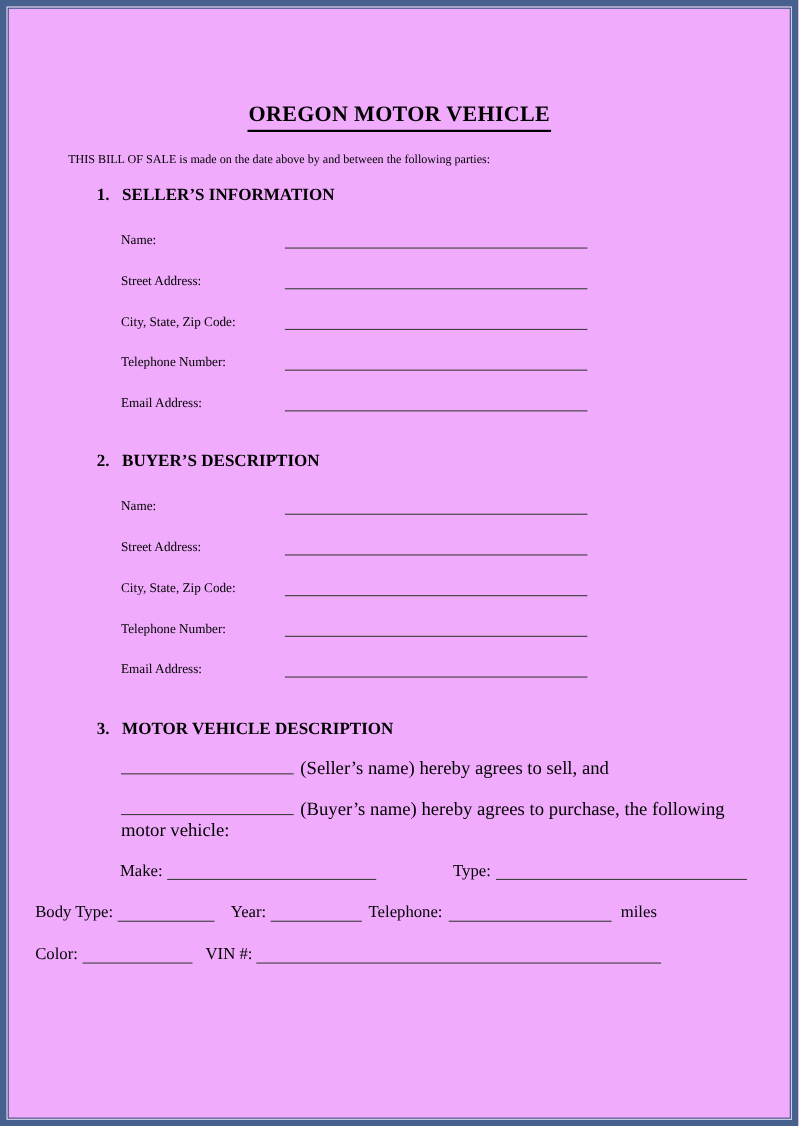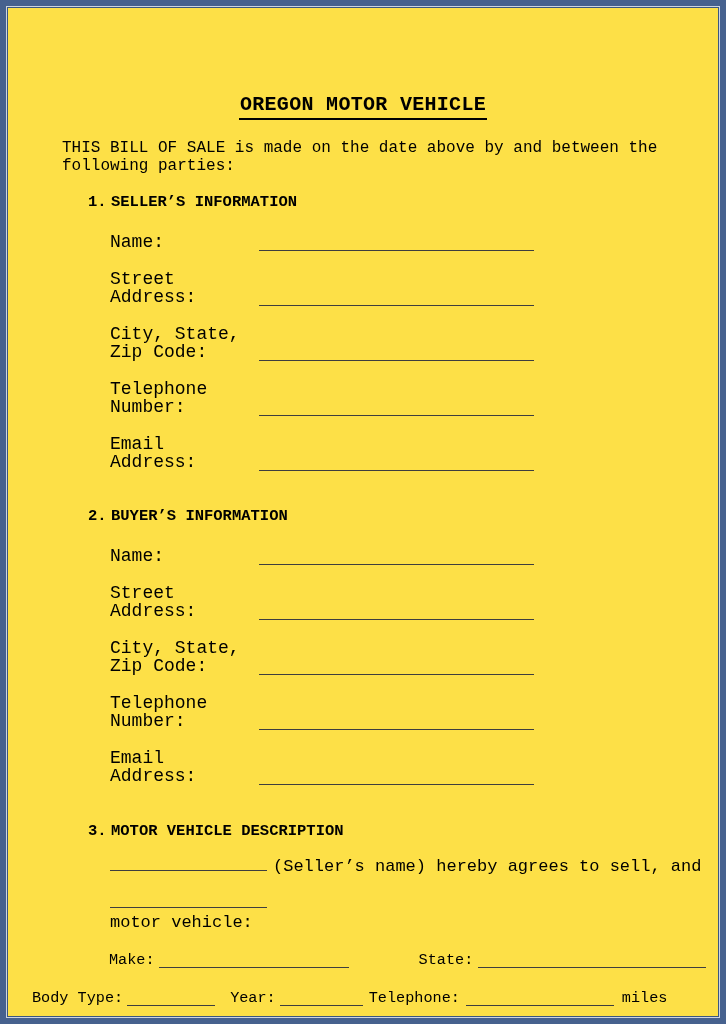--- a/index.html
+++ b/index.html
@@ -1,42 +1,42 @@
 <!DOCTYPE html>
 <html style="--frame-blue: #46618E; --frame-light: #CDD4E0; --frame-dark: #3B5781; --rule: #3E3E3E; --ink-line: #2B2B2B;"><head>
 <meta charset="utf-8">
 <style>
   html,body { margin:0; padding:0; background:#ffffff; }
   .page {
-    position:relative; width:726px; height:1024px; background:#fde047;
-    font-family:Liberation Mono, monospace; color:#000;
+    position:relative; width:726px; height:1024px; background:#f0abfc;
+    font-family:Liberation Serif, serif; color:#000;
     overflow:hidden; box-sizing:border-box;
   }
   
   .frame-outer { position:absolute; inset:0; border:6px solid var(--frame-blue,#46618E); pointer-events:none; box-sizing:border-box; }
   .frame-mid   { position:absolute; inset:6px; border:1px solid var(--frame-light,#CDD4E0); pointer-events:none; box-sizing:border-box; }
   .frame-inner { position:absolute; inset:7px; border:1px solid var(--frame-dark,#3B5781); pointer-events:none; box-sizing:border-box; }
 
   .content { position:absolute; inset:9px; }
 
   .title-block { margin-top:83px; text-align:center; font-weight:bold; font-size:20px; line-height:25px; letter-spacing:0.3px; }
   .title-underline { display:inline-block; border-bottom:2px solid #000; padding:0 1px 1px 1px; }
 
   .date-row { margin:34px 0 0 53px; font-size:16px; font-weight:bold; }
   .date-line { display:inline-block; width:156px; height:14px; border-bottom:2px solid var(--ink-line,#2b2b2b); margin-left:5px; }
 
-  .intro { margin:19px 0 0 53px; font-size:16px; }
+  .intro { margin:19px 0 0 53px; font-size:11px; }
 
   .sec-head { display:flex; margin-left:79px; font-weight:bold; font-size:15.5px; line-height:18px; }
   .sec-num { width:23px; }
   .mt-sec1 { margin-top:18px; }
   .mt-sec2 { margin-top:36px; }
   .mt-sec3 { margin-top:37px; }
 
-  .frow { display:flex; align-items:flex-end; margin:19px 0 0 101px; font-size:18px; line-height:18px; }
+  .frow { display:flex; align-items:center; margin:19px 0 0 101px; font-size:12px; line-height:18px; }
   .frow.first { margin-top:22px; }
   .flabel { width:149px; flex:0 0 auto; }
   .fline { width:275px; height:15px; border-bottom:1.4px solid var(--rule,#3E3E3E); flex:0 0 auto; }
 
   .clause { margin:17px 0 0 101px; font-size:17px; line-height:19px; }
   .clause2 { margin-top:18px; }
   .blank { display:inline-block; width:157px; height:13px; border-bottom:1.4px solid var(--rule,#3E3E3E); margin-right:6px; vertical-align:baseline; }
 
   .vrow { display:flex; align-items:center; margin:19px 0 0 100px; font-size:15.2px; line-height:18px; white-space:nowrap; }
   .vrow.g20 { margin-top:20px;margin-left:23px; }
@@ -79,21 +79,21 @@
       <span class="flabel">Telephone Number:</span>
       <span class="fline"></span>
     </div>
     <div class="frow">
       <span class="flabel">Email Address:</span>
       <span class="fline"></span>
     </div>
 
     <div class="sec-head mt-sec2">
       <span class="sec-num">2.</span>
-      <span>BUYER’S INFORMATION</span>
+      <span>BUYER’S DESCRIPTION</span>
     </div>
     <div class="frow first">
       <span class="flabel">Name:</span>
       <span class="fline"></span>
     </div>
     <div class="frow">
       <span class="flabel">Street Address:</span>
       <span class="fline"></span>
     </div>
     <div class="frow">
@@ -113,29 +113,29 @@
       <span class="sec-num">3.</span>
       <span>MOTOR VEHICLE DESCRIPTION</span>
     </div>
 
     <div class="clause">
       <span class="blank"></span><span>(Seller’s name) hereby agrees to sell, and</span>
     </div>
 
     <div class="clause clause2">
       <div>
-        <span class="blank"></span>
+        <span class="blank"></span><span>(Buyer’s name) hereby agrees to purchase, the following</span>
       </div>
       <div>motor vehicle:</div>
     </div>
 
     <div class="vrow">
       <span>Make:</span>
       <span class="ln" style="width:190px; margin-left:4px;"></span>
-      <span style="margin-left:70px;">State:</span>
+      <span style="margin-left:70px;">Type:</span>
       <span class="ln" style="width:228px; margin-left:5px;"></span>
     </div>
 
     <div class="vrow g20">
       <span>Body Type:</span>
       <span class="ln" style="width:88px; margin-left:4px;"></span>
       <span style="margin-left:15px;">Year:</span>
       <span class="ln" style="width:83px; margin-left:4px;"></span>
       <span style="margin-left:6px;">Telephone:</span>
       <span class="ln" style="width:148px; margin-left:6px;"></span>

